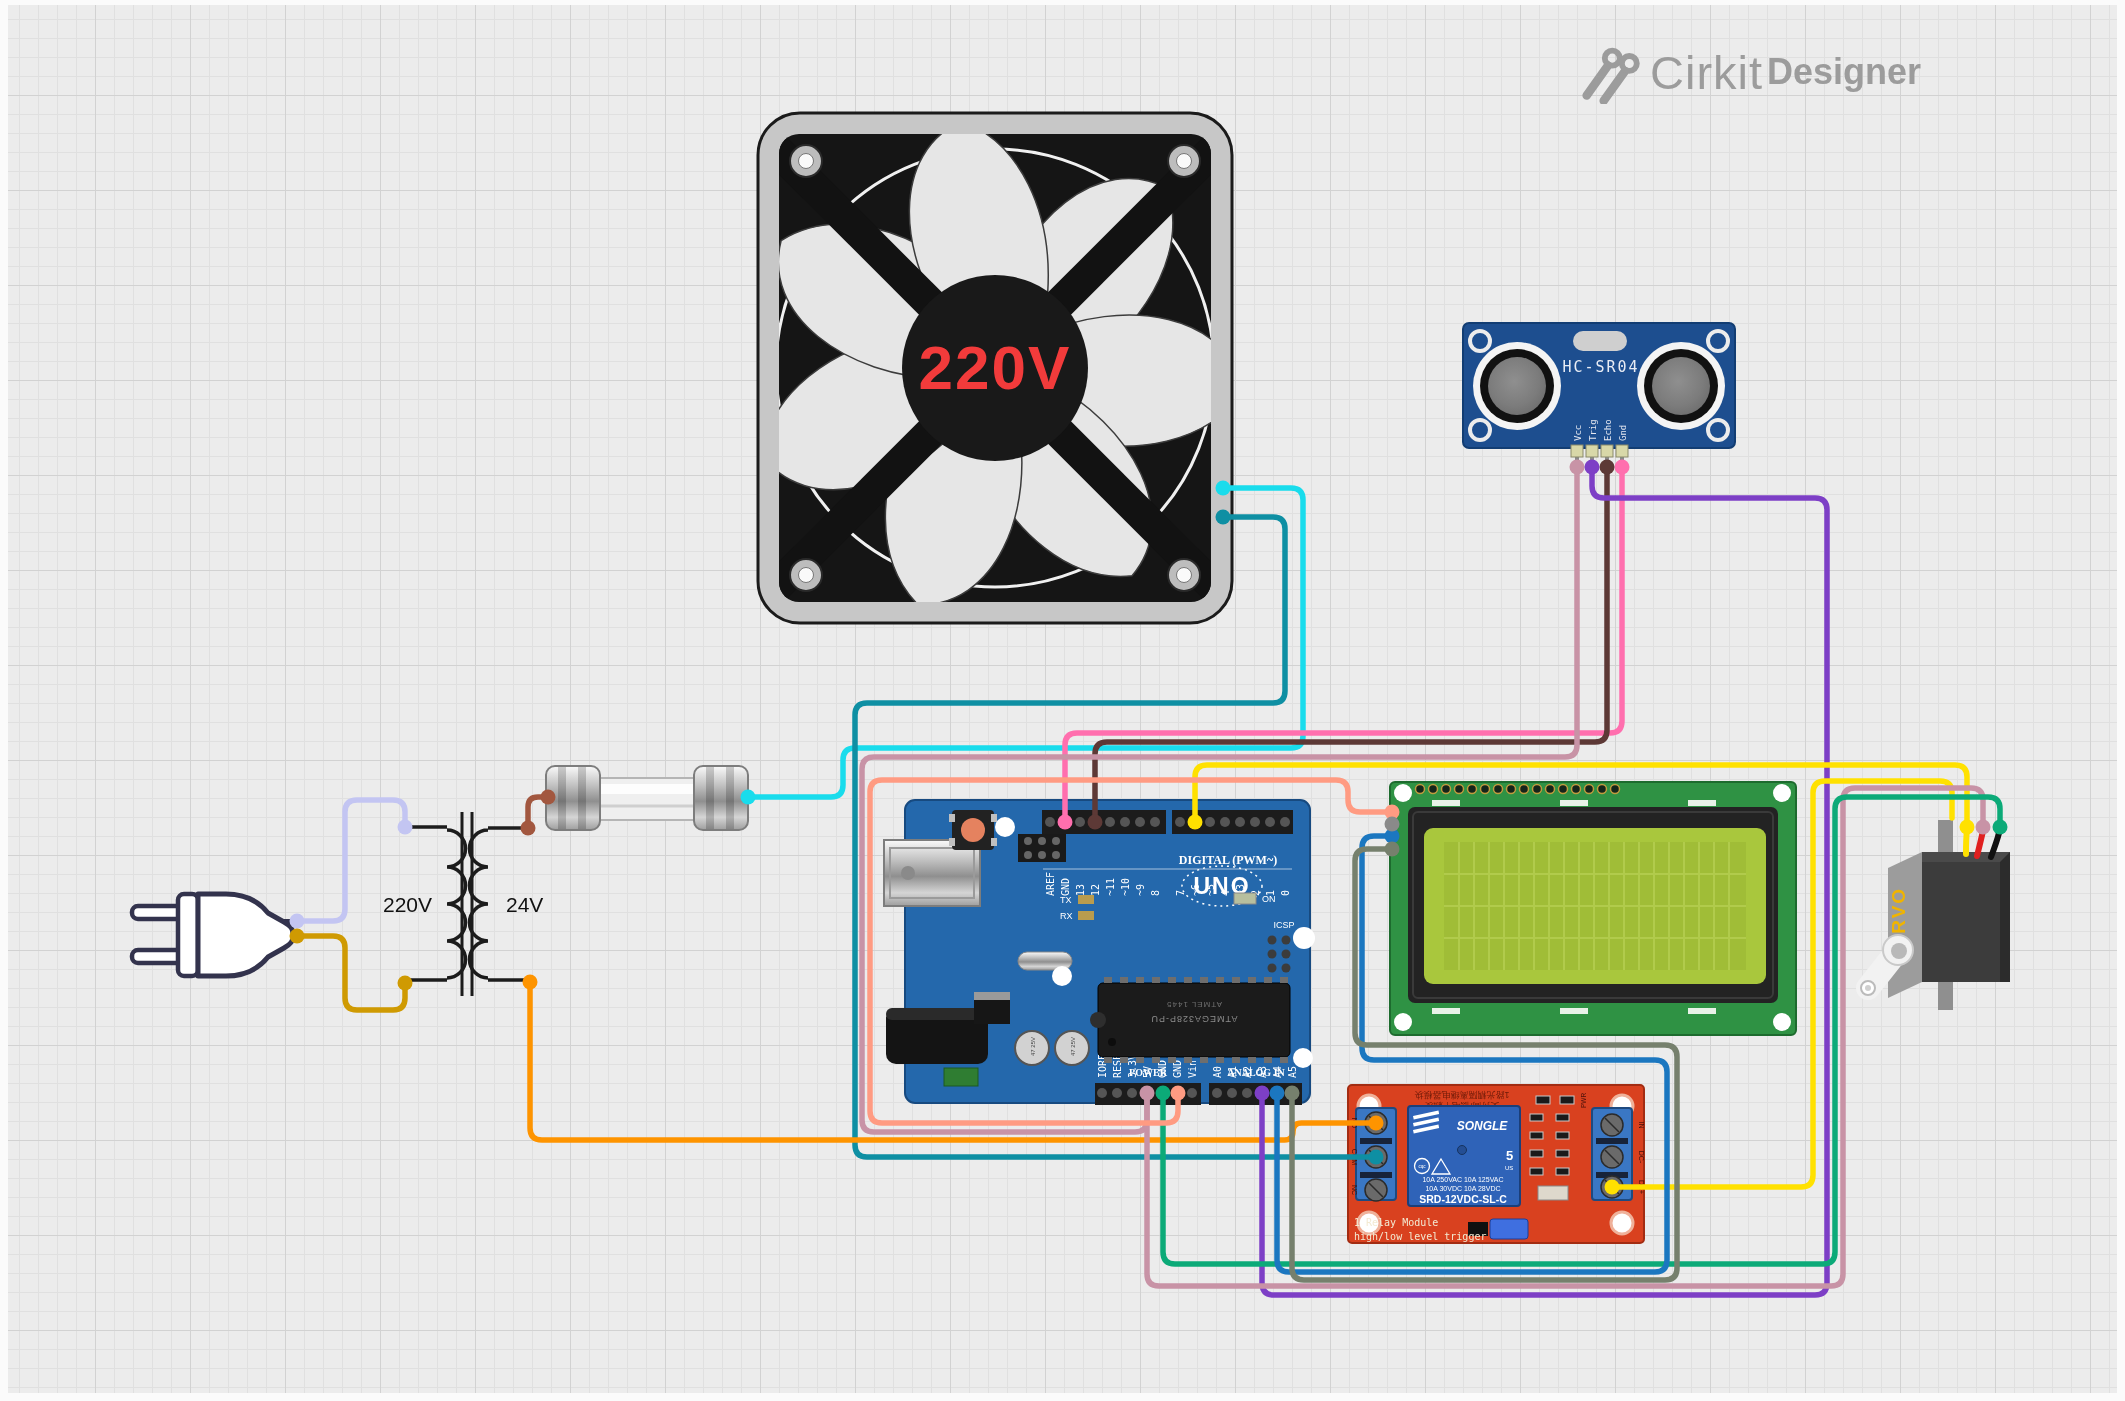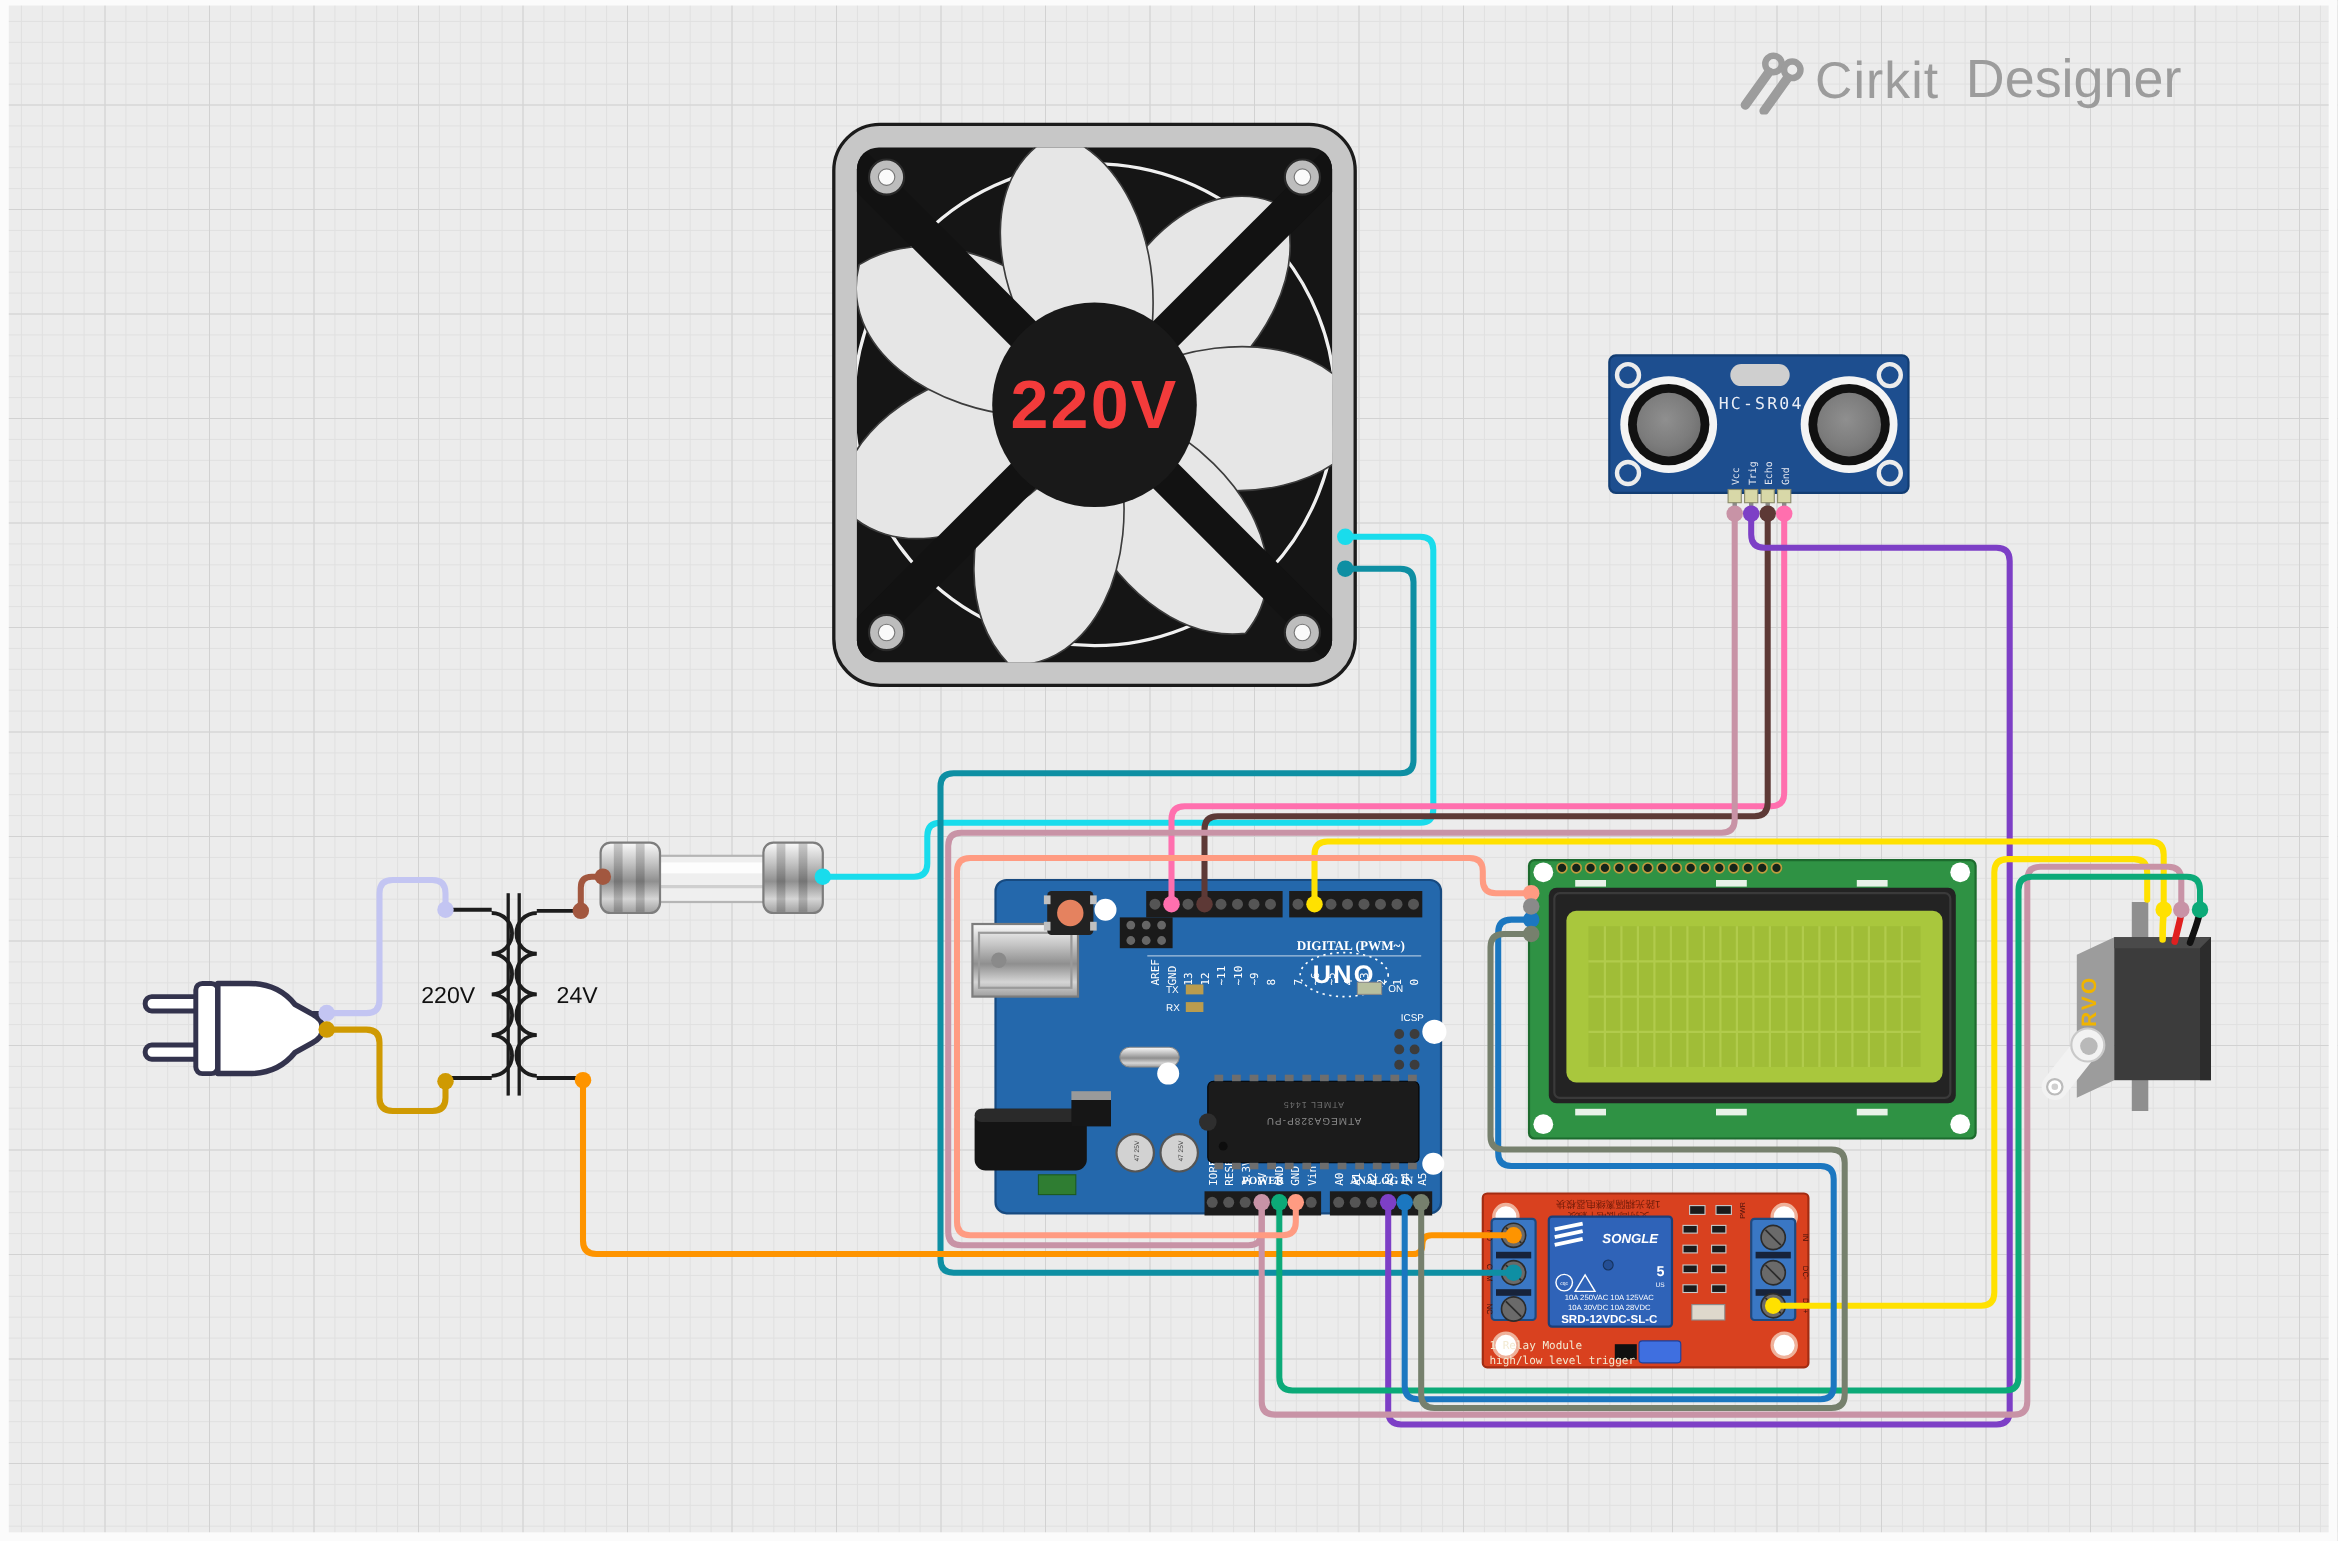--- a/index.html
+++ b/index.html
@@ -13,21 +13,21 @@
       linear-gradient(90deg,#e0e0e0 1px, transparent 1px);
     background-size:95px 95px,95px 95px,19px 19px,19px 19px;
     font-family:"Liberation Sans",sans-serif;
   }
   svg.board{position:absolute;left:0;top:0;}
   .logo{
     position:absolute;left:1576px;top:36px;width:520px;height:72px;
     display:flex;align-items:center;color:#9c9c9c;
   }
   .logo .t1{font-size:47px;font-weight:500;letter-spacing:1px;margin-left:10px;}
-  .logo .t2{font-size:49px;font-weight:400;letter-spacing:0px;margin-left:24px;}
+  .logo .t2{font-size:36px;font-weight:700;letter-spacing:0px;margin-left:4px;}
   text{user-select:none;}
   .pinlab{font:10px "DejaVu Sans Mono",monospace;fill:#ffffff;}
   .pinlab2{font:9px "DejaVu Sans Mono",monospace;fill:#e6e9f2;}
   .sublab{font-weight:bold;fill:#ffffff;font-family:"Liberation Serif",serif;}
 </style>
 </head>
 <body>
 
 <div class="canvas">
 

